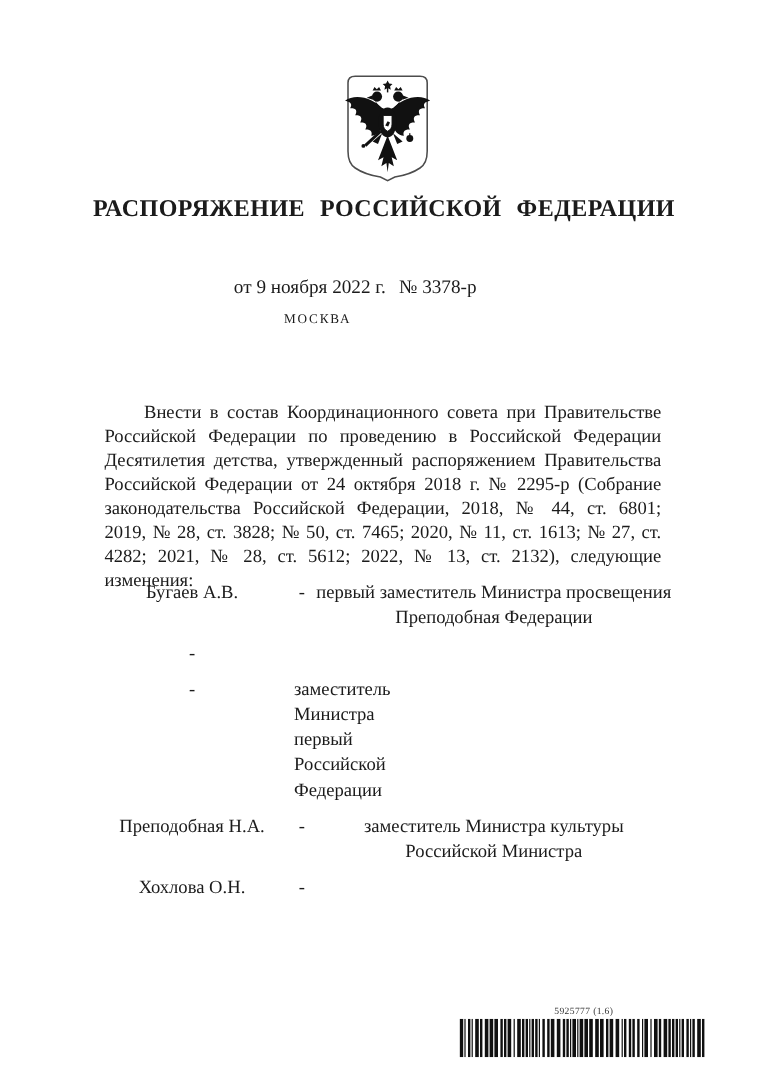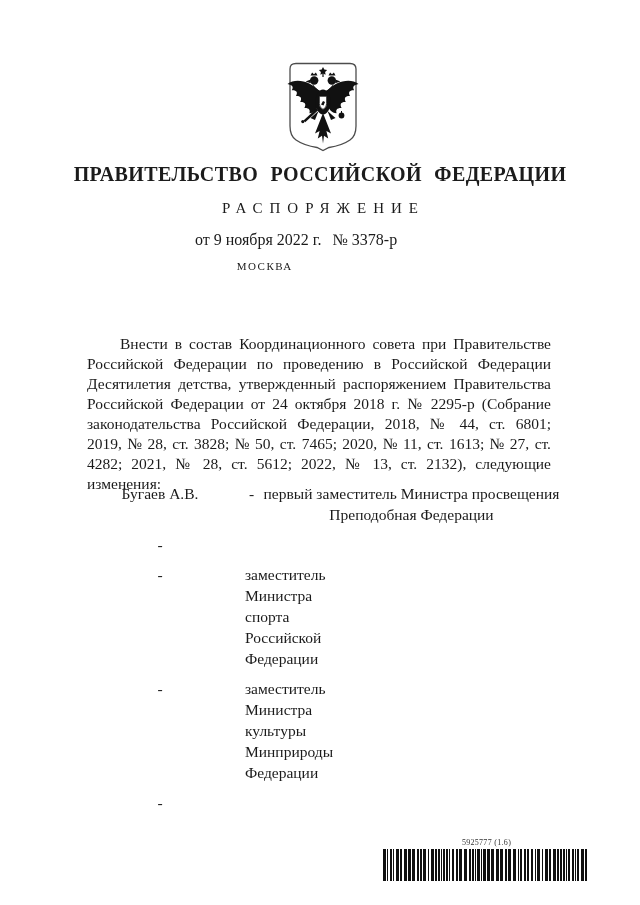--- a/index.html
+++ b/index.html
@@ -162,22 +162,21 @@
         <path d="M46.5 51 L54.5 58 L50 60 Z"></path>
 
         <path d="M42 53 L34 73.5 L38.6 71 L36.8 78.6 L41 75.8 L42 83.5 L43 75.8 L47.2 78.6 L45.4 71 L50 73.5 Z"></path>
       </g>
 
       <path d="M38.3 36.2 h7.4 v7.2 q0 4.4 -3.7 6 q-3.7 -1.6 -3.7 -6 Z" fill="#ffffff" stroke="#111111" stroke-width="0.8"></path>
       <path d="M40 44.5 l2 -3.5 l2 1 l-1.5 3.5 Z" fill="#111111"></path>
     </svg>
   </div>
 
-  <div class="org-title">ПРАВИТЕЛЬСТВО РОССИЙСКОЙ ФЕДЕРАЦИИ</div>
-  <div class="doc-type">РАСПОРЯЖЕНИЕ</div>
+  <div class="org-title">РАСПОРЯЖЕНИЕ РОССИЙСКОЙ ФЕДЕРАЦИИ</div>
   <div class="date-line">
     <span class="doc-date">от 9 ноября 2022 г.</span><span class="doc-number">№ 3378-р</span>
   </div>
   <div class="city">МОСКВА</div>
 
   <div class="body-block">
     <p class="justify">Внести в состав Координационного совета при Правительстве Российской Федерации по проведению в Российской Федерации Десятилетия детства, утвержденный распоряжением Правительства Российской Федерации от 24 октября 2018 г. № 2295-р (Собрание законодательства Российской Федерации, 2018, № 44, ст. 6801; 2019, № 28, ст. 3828; № 50, ст. 7465; 2020, № 11, ст. 1613; № 27, ст. 4282; 2021, № 28, ст. 5612; 2022, № 13, ст. 2132), следующие изменения:</p>
   </div>
 
   <div class="members">
@@ -185,29 +184,31 @@
       <div class="member-name">Бугаев А.В.</div>
       <div class="member-dash">-</div>
       <div class="member-pos">первый заместитель Министра просвещения
 Преподобная Федерации</div>
     </div>
     <div class="member-row">
       <div class="member-dash">-</div>
     </div>
     <div class="member-row">
       <div class="member-dash">-</div>
-      <div class="member-pos">заместитель Министра спорта
+      <div class="member-pos">заместитель Министра первый
 Российской Федерации</div>
     </div>
     <div class="member-row">
+      <div class="member-name">Преподобная Н.А.</div>
       <div class="member-dash">-</div>
       <div class="member-pos">заместитель Министра культуры
-Минприроды Федерации</div>
-    </div>
-    <div class="member-row">
+Российской Министра</div>
+    </div>
+    <div class="member-row">
+      <div class="member-name">Хохлова О.Н.</div>
       <div class="member-dash">-</div>
     </div>
   </div>
 
   <div class="barcode-block">
     <div class="barcode-label">5925777 (1.6)</div>
     <div class="barcode" id="barcode"><span style="width: 3px; margin-right: 1px;"></span><span style="width: 1px; margin-right: 2px;"></span><span style="width: 2px; margin-right: 1px;"></span><span style="width: 1px; margin-right: 2px;"></span><span style="width: 3px; margin-right: 1px;"></span><span style="width: 2px; margin-right: 2px;"></span><span style="width: 3px; margin-right: 1px;"></span><span style="width: 3px; margin-right: 1px;"></span><span style="width: 3px; margin-right: 2px;"></span><span style="width: 2px; margin-right: 1px;"></span><span style="width: 2px; margin-right: 1px;"></span><span style="width: 3px; margin-right: 2px;"></span><span style="width: 1px; margin-right: 2px;"></span><span style="width: 3px; margin-right: 1px;"></span><span style="width: 2px; margin-right: 1px;"></span><span style="width: 2px; margin-right: 1px;"></span><span style="width: 1px; margin-right: 1px;"></span><span style="width: 2px; margin-right: 1px;"></span><span style="width: 2px; margin-right: 1px;"></span><span style="width: 1px; margin-right: 2px;"></span><span style="width: 2px; margin-right: 2px;"></span><span style="width: 2px; margin-right: 1px;"></span><span style="width: 3px; margin-right: 2px;"></span><span style="width: 3px; margin-right: 2px;"></span><span style="width: 2px; margin-right: 1px;"></span><span style="width: 2px; margin-right: 1px;"></span><span style="width: 1px; margin-right: 1px;"></span><span style="width: 3px; margin-right: 1px;"></span><span style="width: 1px; margin-right: 1px;"></span><span style="width: 3px; margin-right: 1px;"></span><span style="width: 3px; margin-right: 1px;"></span><span style="width: 3px; margin-right: 2px;"></span><span style="width: 3px; margin-right: 1px;"></span><span style="width: 3px; margin-right: 2px;"></span><span style="width: 2px; margin-right: 1px;"></span><span style="width: 3px; margin-right: 2px;"></span><span style="width: 3px; margin-right: 2px;"></span><span style="width: 1px; margin-right: 1px;"></span><span style="width: 2px; margin-right: 2px;"></span><span style="width: 2px; margin-right: 1px;"></span><span style="width: 2px; margin-right: 2px;"></span><span style="width: 2px; margin-right: 2px;"></span><span style="width: 1px; margin-right: 1px;"></span><span style="width: 3px; margin-right: 2px;"></span><span style="width: 1px; margin-right: 2px;"></span><span style="width: 3px; margin-right: 1px;"></span><span style="width: 2px; margin-right: 2px;"></span><span style="width: 3px; margin-right: 1px;"></span><span style="width: 2px; margin-right: 1px;"></span><span style="width: 2px; margin-right: 1px;"></span><span style="width: 2px; margin-right: 1px;"></span><span style="width: 1px; margin-right: 1px;"></span><span style="width: 2px; margin-right: 2px;"></span><span style="width: 2px; margin-right: 1px;"></span><span style="width: 1px; margin-right: 1px;"></span><span style="width: 2px; margin-right: 2px;"></span><span style="width: 3px; margin-right: 1px;"></span><span style="width: 2px; margin-right: 2px;"></span></div>
   </div>
 
 </div>

